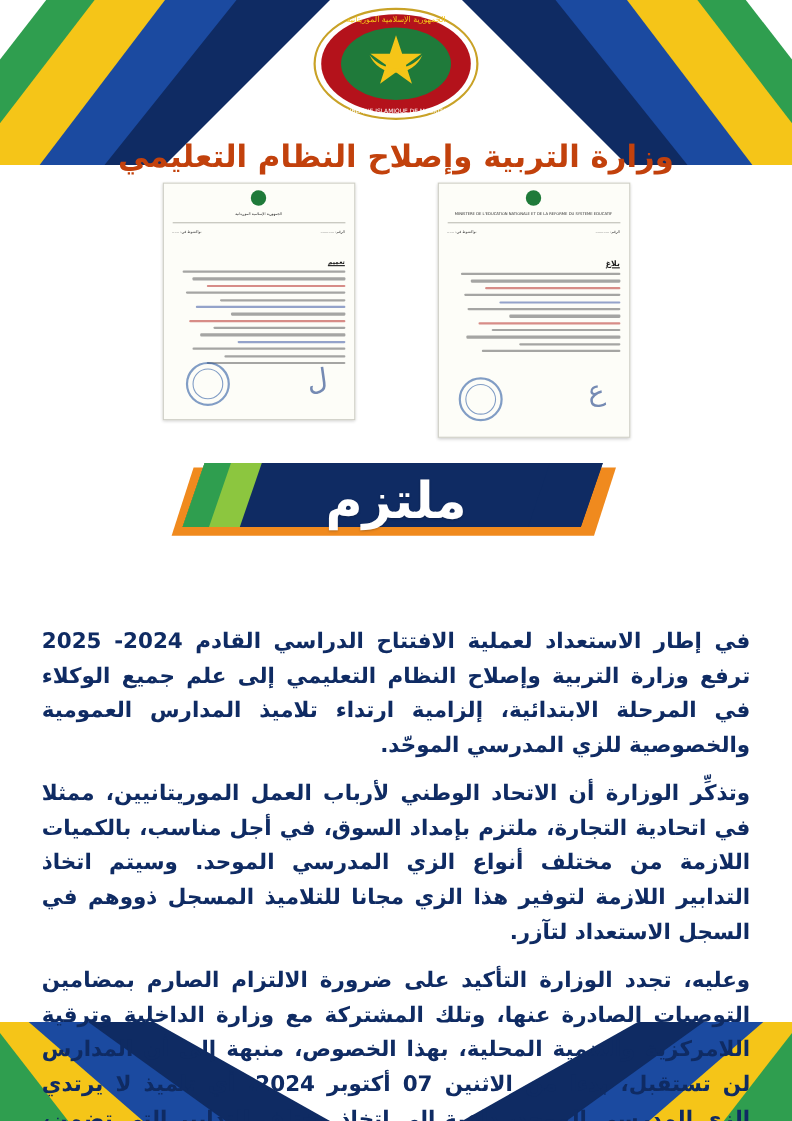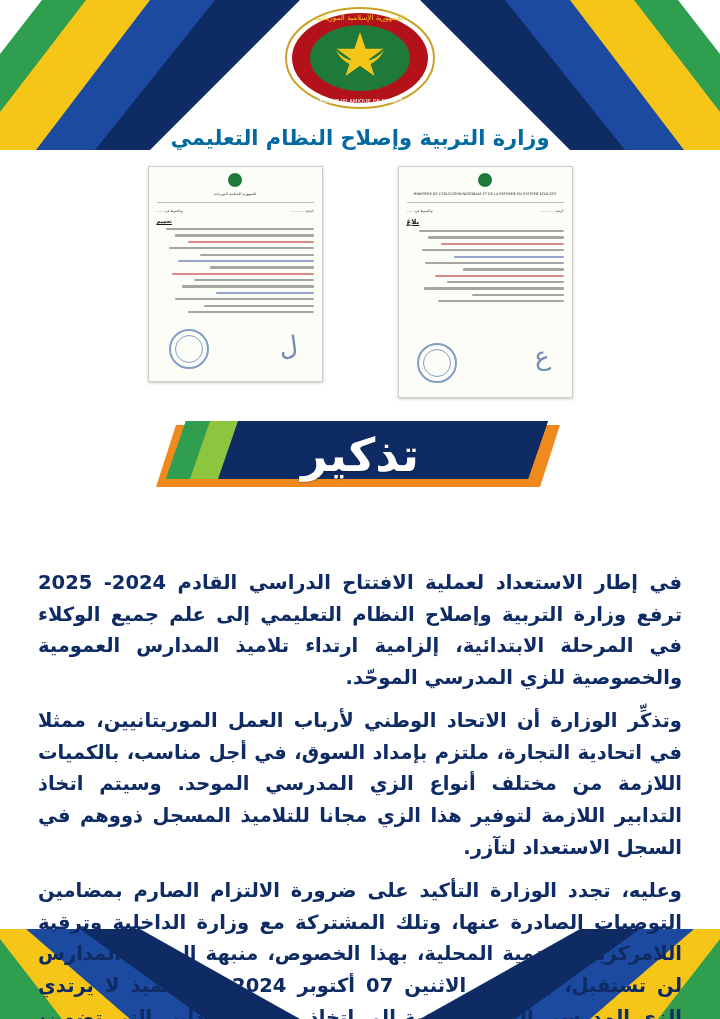--- a/index.html
+++ b/index.html
@@ -36,23 +36,23 @@
     z-index: 6;
   }
 
   
   .ministry-title {
     position: absolute;
     top: 126px;
     left: 0;
     width: 100%;
     text-align: center;
-    font-size: 21px;
-    font-weight: bold;
-    color: #0369a1;
+    font-size: 28px;
+    font-weight: bold;
+    color: #c2410c;
     letter-spacing: 0;
     z-index: 5;
   }
 
   
   .letters {
     position: absolute;
     top: 166px;
     left: 0;
     width: 100%;
@@ -87,25 +87,25 @@
     margin-top: 18px;
   }
   .doc .doc-rule {
     height: 1px; background: #bdbdb5; margin: 5px 0 6px;
   }
   .doc .doc-row {
     display: flex; justify-content: space-between;
     font-size: 3.3px; color: #333; margin-bottom: 3px;
   }
   .doc .doc-subject {
-    text-align: left;
+    text-align: right;
     font-size: 7px;
     font-weight: bold;
     color: #1a1a1a;
-    margin: 5px 0 4px;
+    margin: 23px 0 4px;
     text-decoration: underline;
   }
   .doc .lines { margin-top: 4px; }
   .doc .ln {
     height: 2.2px;
     background: #6f6f6f;
     opacity: .62;
     margin-bottom: 4.2px;
     border-radius: 1px;
   }
@@ -281,19 +281,19 @@
   </div>
 </div>
 
 <svg class="banner" viewBox="0 0 720 88" preserveAspectRatio="none">
   <polygon points="176,10 560,10 540,72 156,72" fill="#f08a1e"></polygon>
   <polygon points="186,6 548,6 528,64 166,64" fill="#0f2b63"></polygon>
   <polygon points="186,6 238,6 218,64 166,64" fill="#8cc63f"></polygon>
   <polygon points="186,6 210,6 190,64 166,64" fill="#2f9e4f"></polygon>
   <polygon points="500,6 548,6 528,64 480,64" fill="#0f2b63"></polygon>
 </svg>
-<div class="banner-word">تذكير</div>
+<div class="banner-word">ملتزم</div>
 
 <div class="body-text">
   <p>في إطار الاستعداد لعملية الافتتاح الدراسي القادم 2024- 2025 ترفع وزارة التربية وإصلاح النظام التعليمي إلى علم جميع الوكلاء في المرحلة الابتدائية، إلزامية ارتداء تلاميذ المدارس العمومية والخصوصية للزي المدرسي الموحّد.</p>
   <p>وتذكِّر الوزارة أن الاتحاد الوطني لأرباب العمل الموريتانيين، ممثلا في اتحادية التجارة، ملتزم بإمداد السوق، في أجل مناسب، بالكميات اللازمة من مختلف أنواع الزي المدرسي الموحد. وسيتم اتخاذ التدابير اللازمة لتوفير هذا الزي مجانا للتلاميذ المسجل ذووهم في السجل الاستعداد لتآزر.</p>
   <p>وعليه، تجدد الوزارة التأكيد على ضرورة الالتزام الصارم بمضامين التوصيات الصادرة عنها، وتلك المشتركة مع وزارة الداخلية وترقية اللامركزية والتنمية المحلية، بهذا الخصوص، منبهة إلى أن المدارس لن تستقبل، بدءا من الاثنين 07 أكتوبر 2024، أي تلميذ لا يرتدي الزي المدرسي الموحد، داعية إلى اتخاذ مختلف التدابير التي تضمن، منذ الآن، تطبيق هذه الإلزامية بشكل صارم ودقيق.</p>
 </div>
 
 </body></html>

